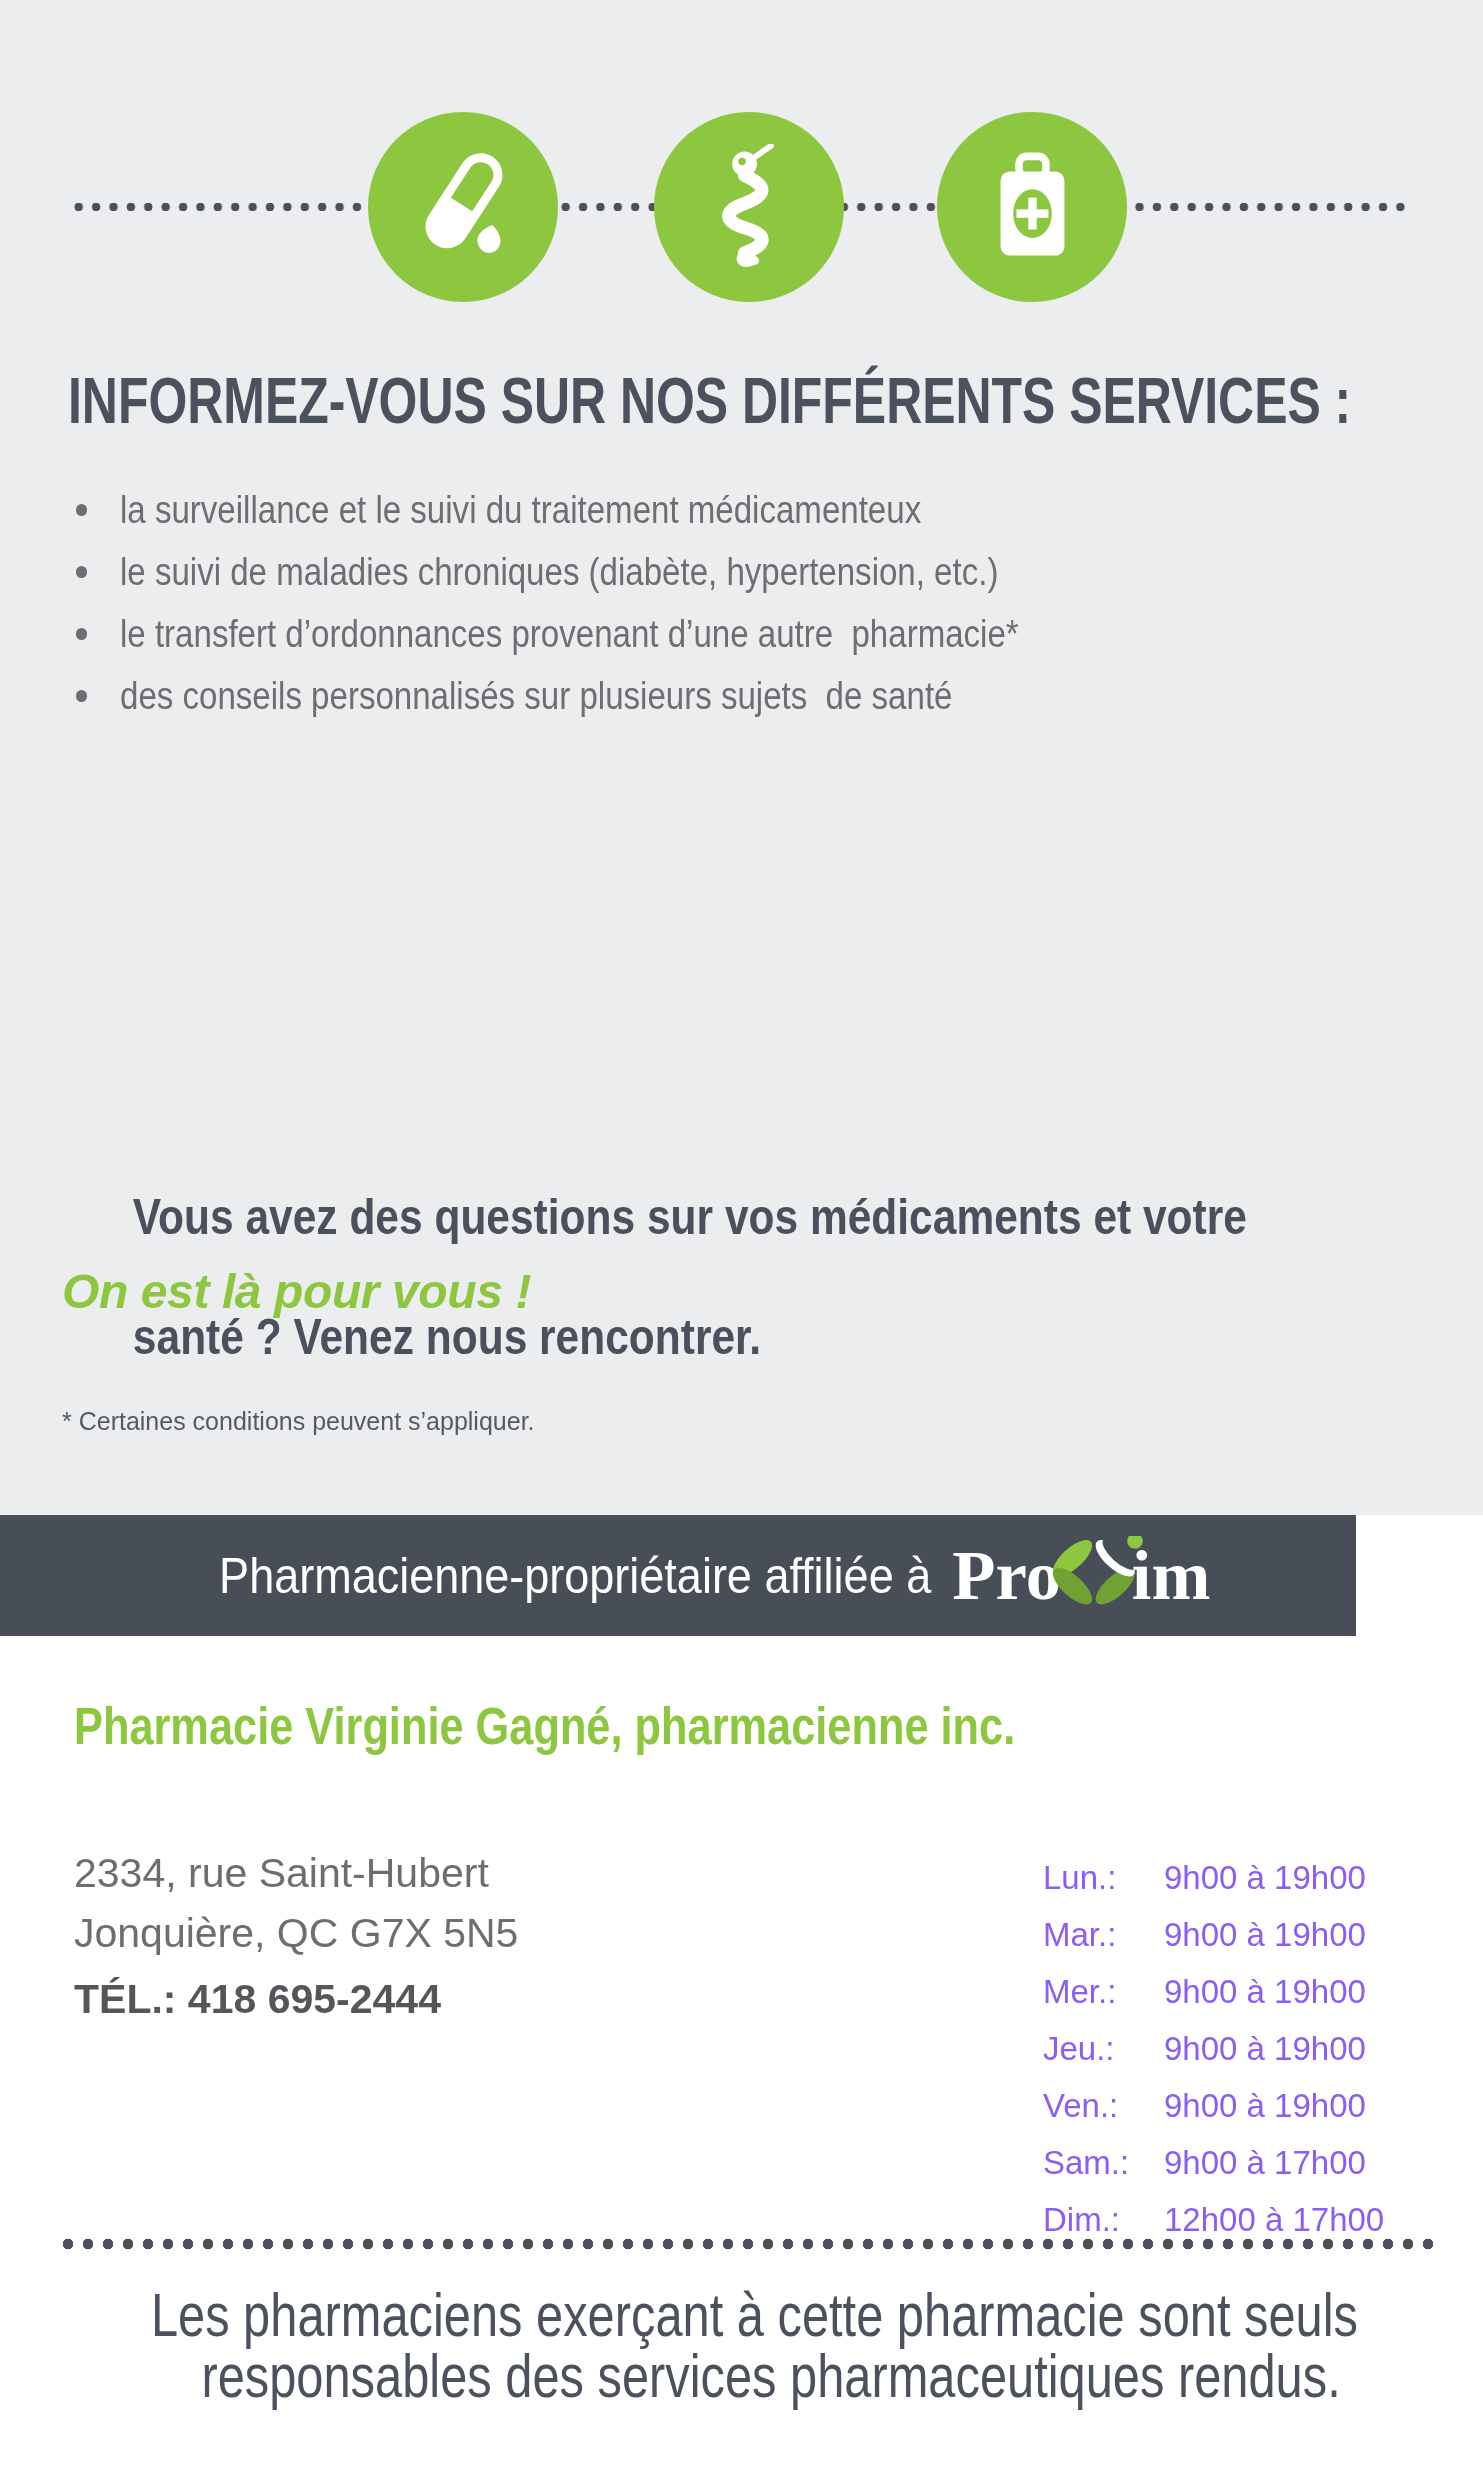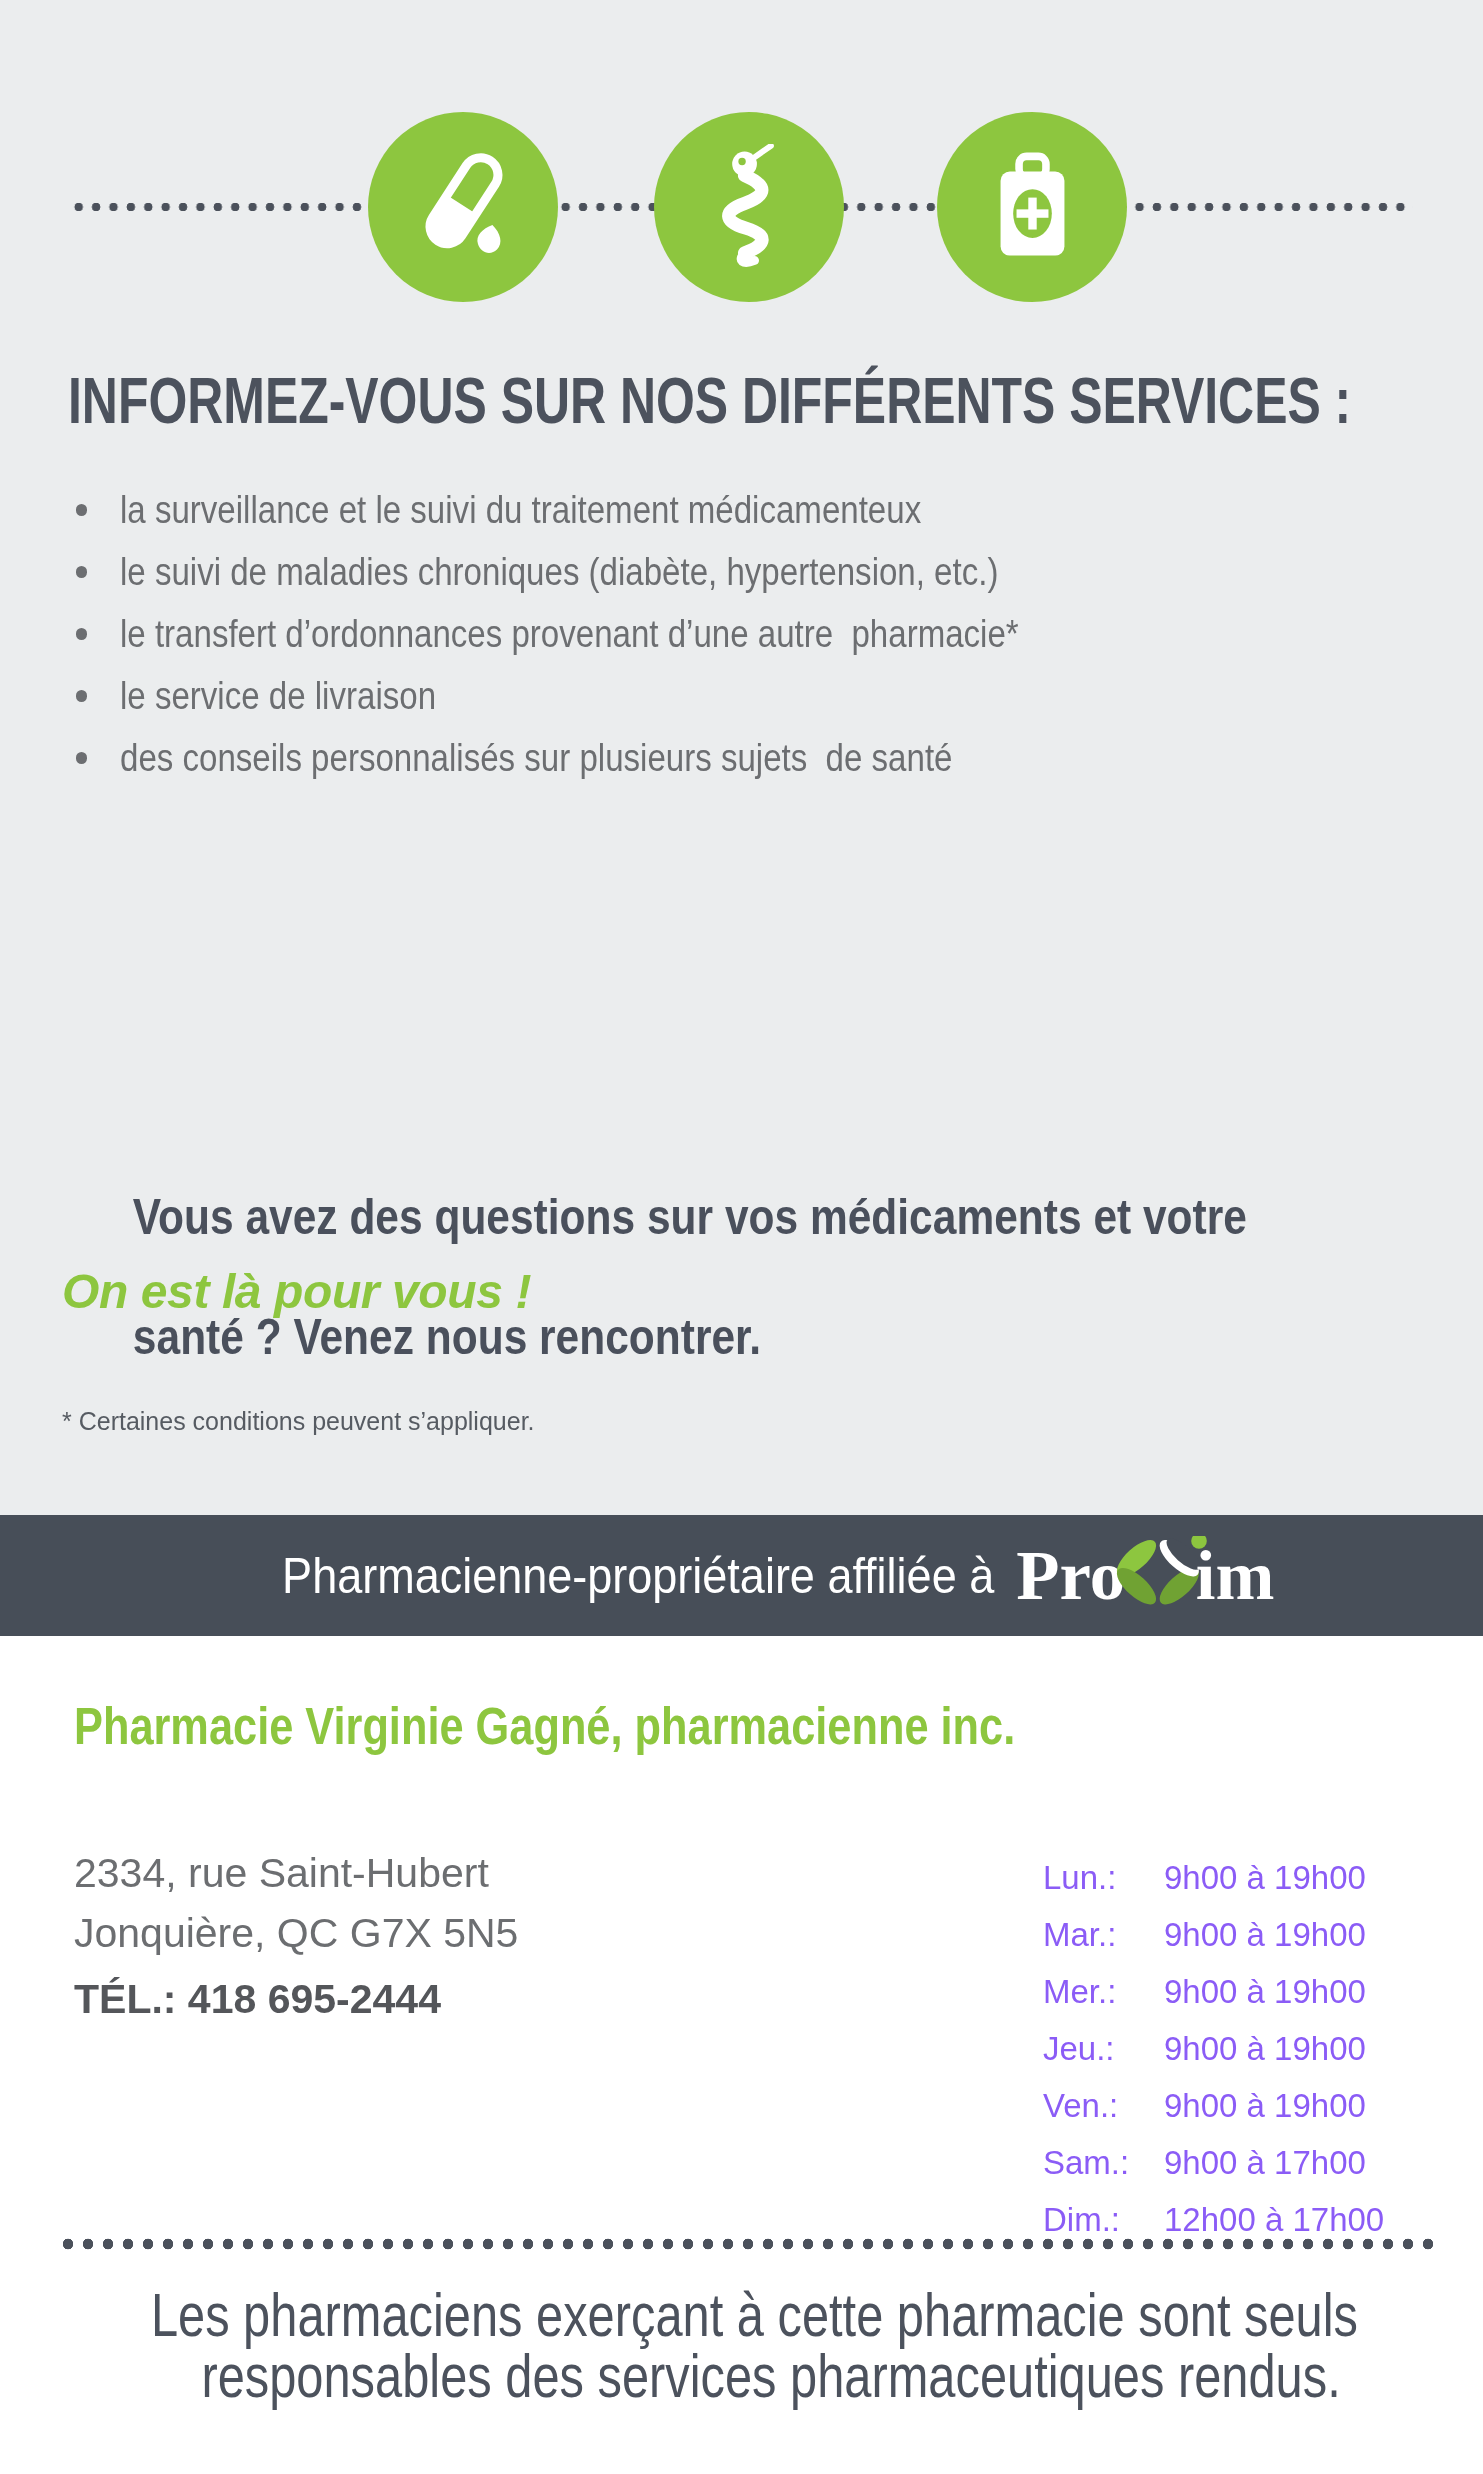--- a/index.html
+++ b/index.html
@@ -78,21 +78,21 @@
     font-size: 48px; font-weight: bold; font-style: italic; line-height: 1;
     color: #8dc63f; white-space: nowrap; letter-spacing: -0.4px;
   }
   .conditions-note {
     position: absolute; left: 62px; top: 1409px;
     font-size: 25px; color: #565b62; line-height: 1; white-space: nowrap;
   }
 
   
   .banner {
-    position: absolute; left: 0; top: 1515px; width: 1483px; height: 121px;
+    position: absolute; left: 0; top: 1515px; width: 1356px; height: 121px;
     background: #474e58;
     display: flex; align-items: center; justify-content: center;
   }
   .banner-label {
     font-size: 50px; color: #ffffff; white-space: nowrap;
     transform: scaleX(0.9); transform-origin: 100% 50%;
     margin-right: 21.5px;
   }
   .proxim-logo { display: block; }
   .proxim-logo text {
@@ -170,21 +170,20 @@
   </div>
 
   <h1 class="services-heading">
     <span class="cond sx78">INFORMEZ-VOUS SUR NOS DIFFÉRENTS SERVICES :</span>
   </h1>
 
   <ul class="services-list">
     <li><span class="cond sx87">la surveillance et le suivi du traitement médicamenteux</span></li>
     <li><span class="cond sx87">le suivi de maladies chroniques (diabète, hypertension, etc.)</span></li>
     <li><span class="cond sx87">le transfert d’ordonnances provenant d’une autre  pharmacie*</span></li>
-    <li><span class="cond sx87">le service de livraison</span></li>
     <li><span class="cond sx87">des conseils personnalisés sur plusieurs sujets  de santé</span></li>
   </ul>
 
   <div class="question-text">
     <span class="cond sx85">
       <span>Vous avez des questions sur vos médicaments et votre</span><br>
       <span>santé ? Venez nous rencontrer.</span>
     </span>
   </div>
 

